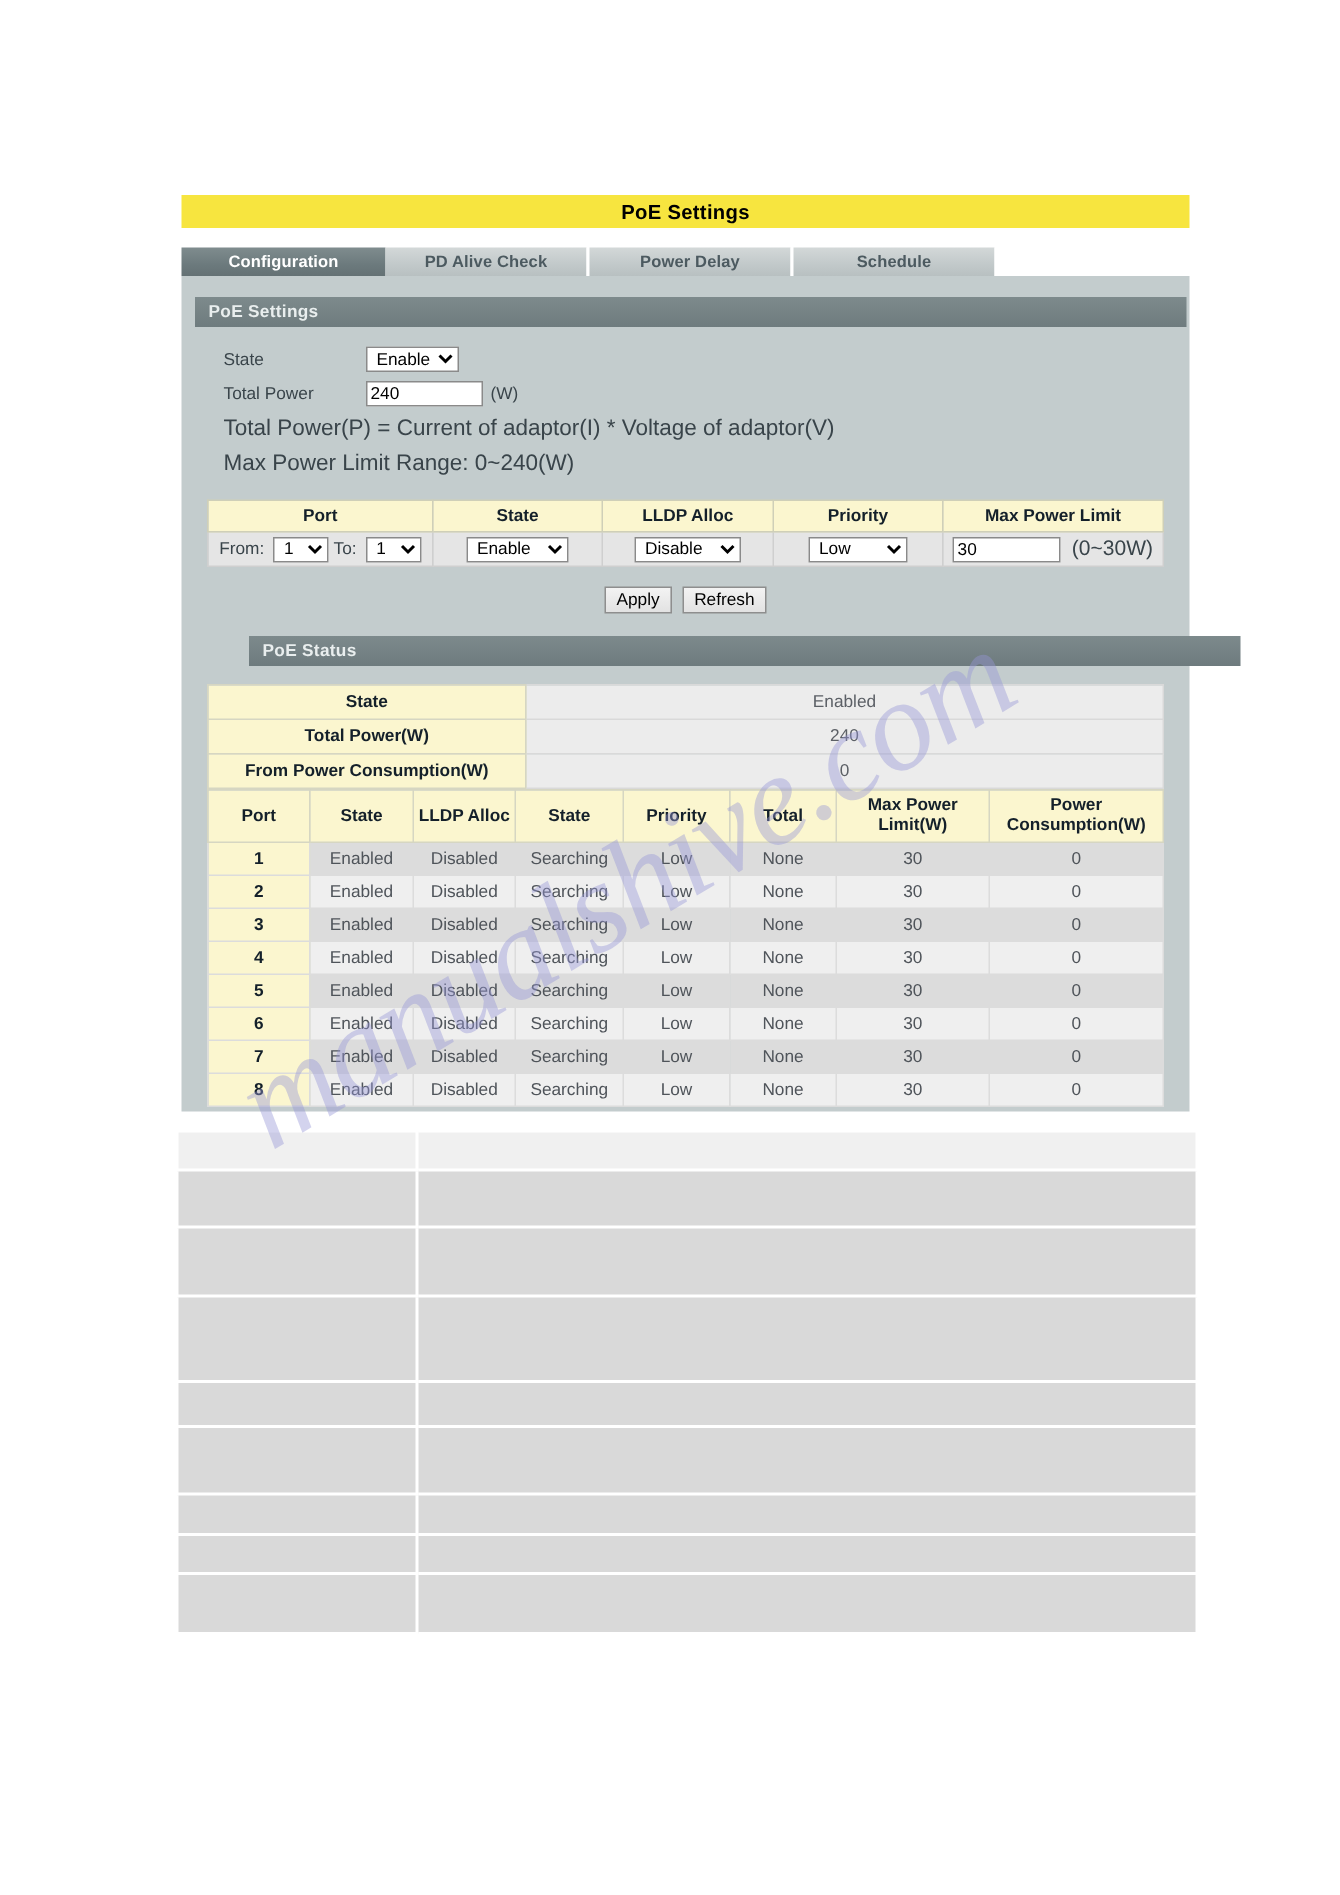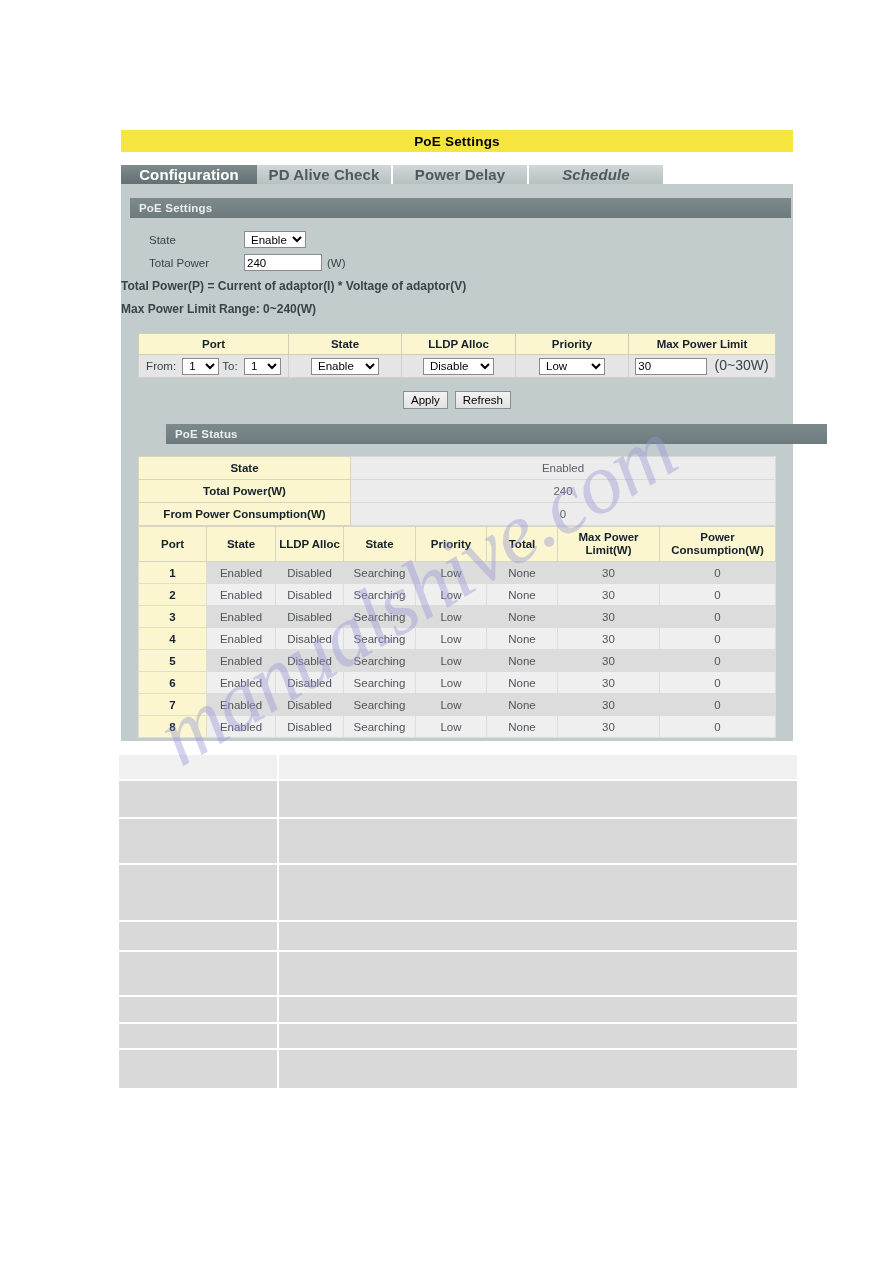--- a/index.html
+++ b/index.html
@@ -71,21 +71,21 @@
     height: 19px;
     display: flex;
     align-items: flex-end;
   }
   .tab {
     height: 19px;
     box-sizing: border-box;
     display: flex;
     align-items: center;
     justify-content: center;
-    font-size: 15px;
+    font-size: 11px;
     font-weight: bold;
     color: #4c5a60;
     background: linear-gradient(to bottom,#d3d8d8 0%,#c3cacb 55%,#b8c0c1 100%);
     border-right: 2px solid #ffffff;
     letter-spacing: 0.1px;
   }
   .tab.tab-active {
     background: linear-gradient(to bottom,#7f8c8e 0%,#6c7a7d 60%,#647174 100%);
     color: #ffffff;
     border-right: none;
@@ -133,26 +133,26 @@
     height: 23px;
     padding-left: 28px;
   }
   .field-label {
     width: 95px;
     font-size: 11.5px;
     color: #39444a;
     font-weight: normal;
   }
   .note-row {
-    font-size: 12px;
+    padding-left: 28px;
+    font-size: 15px;
     color: #39444a;
     height: 23px;
     display: flex;
     align-items: center;
-    font-weight: bold;
   }
 
   select.ui-select {
     font-family: "Liberation Sans", sans-serif;
     font-size: 11.5px;
     height: 17px;
     padding: 0 1px 0 2px;
     border: 1px solid #8a8a8a;
     background: #ffffff;
     color: #000000;
@@ -317,21 +317,21 @@
 <body>
 
 <div id="page">
 
   <div id="title-bar">PoE Settings</div>
 
   <div id="tab-bar">
     <div class="tab tab-active" style="width:136px;">Configuration</div>
     <div class="tab" style="width:136px;margin-top:17px;">PD Alive Check</div>
     <div class="tab" style="width:136px;">Power Delay</div>
-    <div class="tab" style="width:136px;font-style:italic;">Schedule</div>
+    <div class="tab" style="width:136px;">Schedule</div>
     <div class="tab-spacer" style="background:#ffffff;height:19px;border:none;"></div>
   </div>
 
   <div id="panel">
 
     <div class="section-bar" id="bar-settings">PoE Settings</div>
 
     <div id="settings-body">
 
       <div class="field-row">

